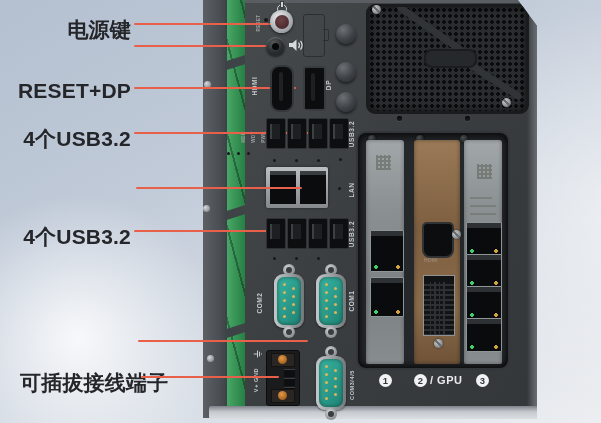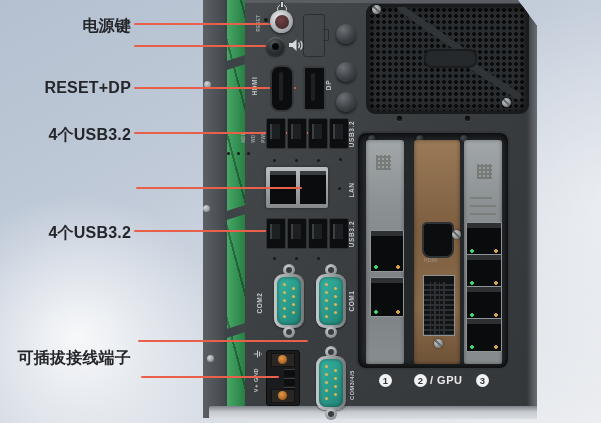--- a/index.html
+++ b/index.html
@@ -6,21 +6,21 @@
   #stage{
     position:relative;width:601px;height:423px;overflow:hidden;
     font-family:"Liberation Sans","DejaVu Sans",sans-serif;
     background:
       radial-gradient(circle 200px at 13% 80%, rgba(255,255,255,.85), rgba(255,255,255,0) 72%),
       radial-gradient(circle 280px at 102% 48%, rgba(255,255,255,.45), rgba(255,255,255,0) 70%),
       linear-gradient(152deg,#b4c0d0 0%,#c0cad8 35%,#d8dee6 68%,#ecEEF1 100%);
   }
   
   .co-label{position:absolute;left:0;width:131px;text-align:right;color:#24262a;
-    font-size:16px;font-weight:600;letter-spacing:.2px;z-index:3;white-space:nowrap;}
+    font-size:21px;font-weight:600;letter-spacing:.2px;z-index:3;white-space:nowrap;}
   .co-line{position:absolute;height:2px;background:#e8604a;z-index:3;border-radius:1px;}
   
   .device{position:absolute;left:203px;top:0;width:334px;height:423px;}
   .chassis{position:absolute;left:0;top:0;width:334px;height:423px;
     clip-path:polygon(0 0,315px 0,334px 26px,334px 423px,0 423px);}
   .sideface{position:absolute;left:0;top:0;width:24px;height:418px;
     background:linear-gradient(90deg,#5c6064,#4a4e52 70%,#404448);}
   .bevel{position:absolute;left:22px;top:0;width:22px;height:417px;background:#3e4347;}
   .greenstrip{position:absolute;left:24px;top:0;width:18px;height:416px;background:#2f9b52;
     background-image:repeating-linear-gradient(75deg,rgba(0,0,0,.32) 0 2px,rgba(0,0,0,0) 2px 24px),
@@ -309,16 +309,16 @@
   <div class="co-label" style="top:125px;">4个USB3.2</div>
   <div class="co-line" style="top:132px;left:134px;width:178px;"></div>
 
   <div class="co-line" style="top:187px;left:136px;width:166px;"></div>
 
   <div class="co-label" style="top:223px;">4个USB3.2</div>
   <div class="co-line" style="top:230px;left:134px;width:138px;"></div>
 
   <div class="co-line" style="top:340px;left:138px;width:170px;"></div>
 
-  <div class="co-label" style="top:348px;">可插拔接线端子</div>
+  <div class="co-label" style="top:369px;margin-left:20px;">可插拔接线端子</div>
   <div class="co-line" style="top:376px;left:141px;width:138px;"></div>
 
 </div>
 
 </body></html>

